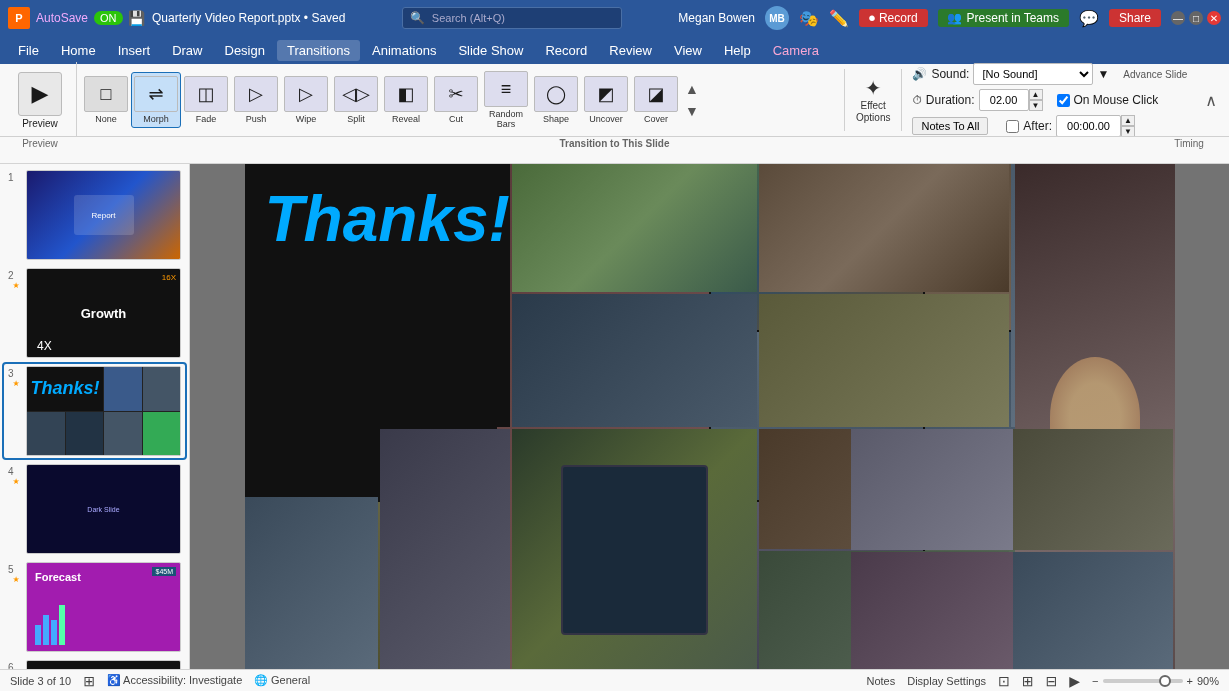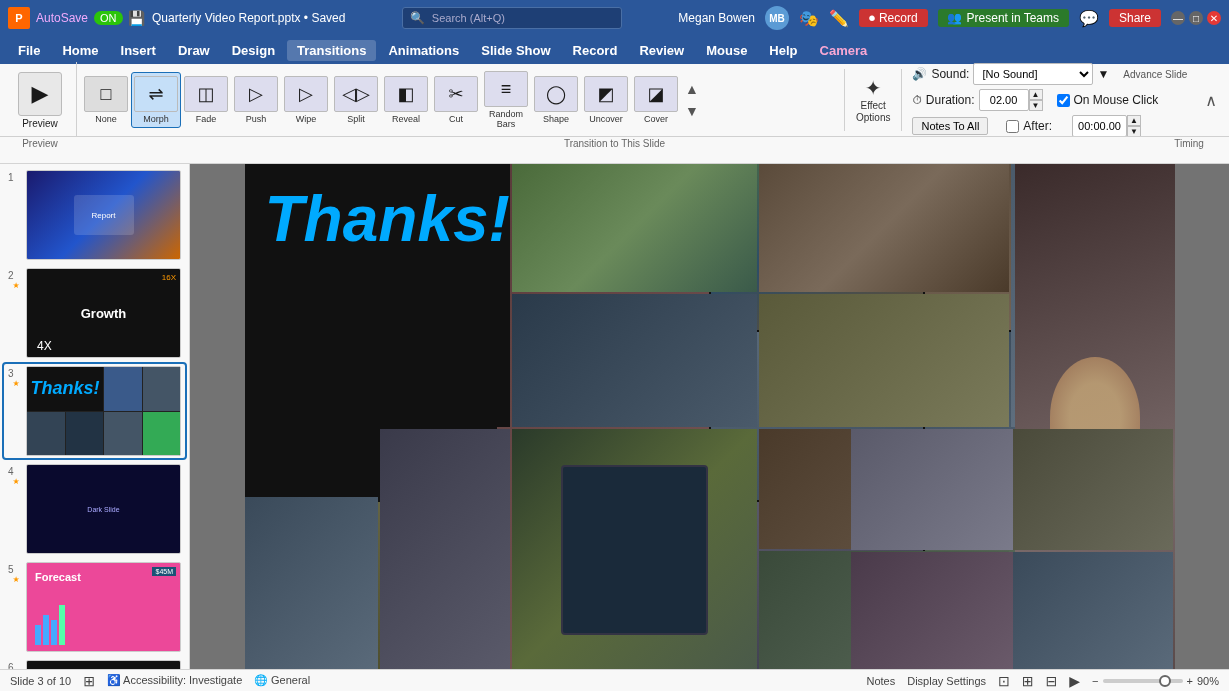--- a/index.html
+++ b/index.html
@@ -32,21 +32,20 @@
     .win-close { background: #e53935; }
 
     
     #menu-bar {
       height: 28px;
       background: #2b579a;
       display: flex;
       align-items: center;
       padding: 0 8px;
       gap: 2px;
-      font-weight: bold;
     }
     .menu-item { color: white; padding: 3px 10px; border-radius: 3px; cursor: pointer; font-size: 13px; }
     .menu-item.active { background: rgba(255,255,255,0.2); }
     .menu-item.camera { color: #f9a8d4; }
 
     
     #ribbon {
       height: 100px;
       background: #f8f8f8;
       border-bottom: 1px solid #d4d4d4;
@@ -225,21 +224,21 @@
   <div class="menu-item">File</div>
   <div class="menu-item">Home</div>
   <div class="menu-item">Insert</div>
   <div class="menu-item">Draw</div>
   <div class="menu-item">Design</div>
   <div class="menu-item active">Transitions</div>
   <div class="menu-item">Animations</div>
   <div class="menu-item">Slide Show</div>
   <div class="menu-item">Record</div>
   <div class="menu-item">Review</div>
-  <div class="menu-item">Mouse</div>
+  <div class="menu-item">View</div>
   <div class="menu-item">Help</div>
   <div class="menu-item camera">Camera</div>
 </div>
 
 <div id="ribbon">
   <div id="ribbon-top">
 
     <div style="display:flex;flex-direction:column;align-items:center;padding:4px 8px;border-right:1px solid #d0d0d0;min-width:68px;">
       <div class="preview-btn" style="display:flex;flex-direction:column;align-items:center;">
         <div style="width:44px;height:44px;background:#e8e8e8;border:1px solid #bbb;border-radius:3px;display:flex;align-items:center;justify-content:center;font-size:22px;">▶</div>
@@ -373,38 +372,38 @@
           <span>On Mouse Click</span>
         </div>
       </div>
 
       <div style="display:flex;align-items:center;gap:8px;margin-top:4px;">
         <button style="background:#f0f0f0;border:1px solid #bbb;border-radius:2px;padding:2px 8px;cursor:pointer;font-size:11px;">Notes To All</button>
         <div class="checkbox-item" style="margin-left:10px;">
           <input type="checkbox" style="">
           <span>After:</span>
           <div class="ribbon-spinner">
-            <input class="spinner-input" type="text" value="00:00.00" style="width: 55px; margin-left: 16px;">
+            <input class="spinner-input" type="text" value="00:00.00" style="width: 65px;">
             <div class="spinner-btns">
               <div class="spin-btn">▲</div>
               <div class="spin-btn">▼</div>
             </div>
           </div>
         </div>
       </div>
     </div>
 
     <div style="display:flex;align-items:flex-start;padding:4px;">
       <span class="ribbon-collapse-arrow">∧</span>
     </div>
   </div>
 
   <div class="ribbon-label-row">
     <div class="rl-item">Preview</div>
-    <div class="rl-item" style="flex:1;text-align:center;">Transition to This Slide</div>
+    <div class="rl-item" style="flex:1;text-align:center;font-weight:bold;">Transition to This Slide</div>
     <div class="rl-item">Timing</div>
   </div>
 </div>
 
 <div id="main-area">
 
   <div id="slide-panel">
 
     <div class="slide-thumb">
       <div style="display:flex;flex-direction:column;align-items:center;width:20px;">
@@ -461,21 +460,21 @@
           <div style="color:#aaf;font-size:7px;text-align:center;">Dark Slide</div>
         </div>
       </div>
     </div>
 
     <div class="slide-thumb">
       <div style="display:flex;flex-direction:column;align-items:center;width:20px;">
         <span class="slide-num">5</span>
         <span class="slide-star">★</span>
       </div>
-      <div class="thumb-img" style="position:relative;background:#ec4899;">
+      <div class="thumb-img" style="position:relative;background:#a21caf;">
         <span class="forecast-label">Forecast</span>
         <div style="position:absolute;top:4px;right:4px;font-size:7px;color:white;background:#1a5276;padding:1px 3px;">$45M</div>
         <div class="bar-chart-mini">
           <div class="bar" style="height:20px;"></div>
           <div class="bar" style="height:30px;"></div>
           <div class="bar" style="height:25px;"></div>
           <div class="bar" style="height:40px;background:#5fa;"></div>
         </div>
       </div>
     </div>

